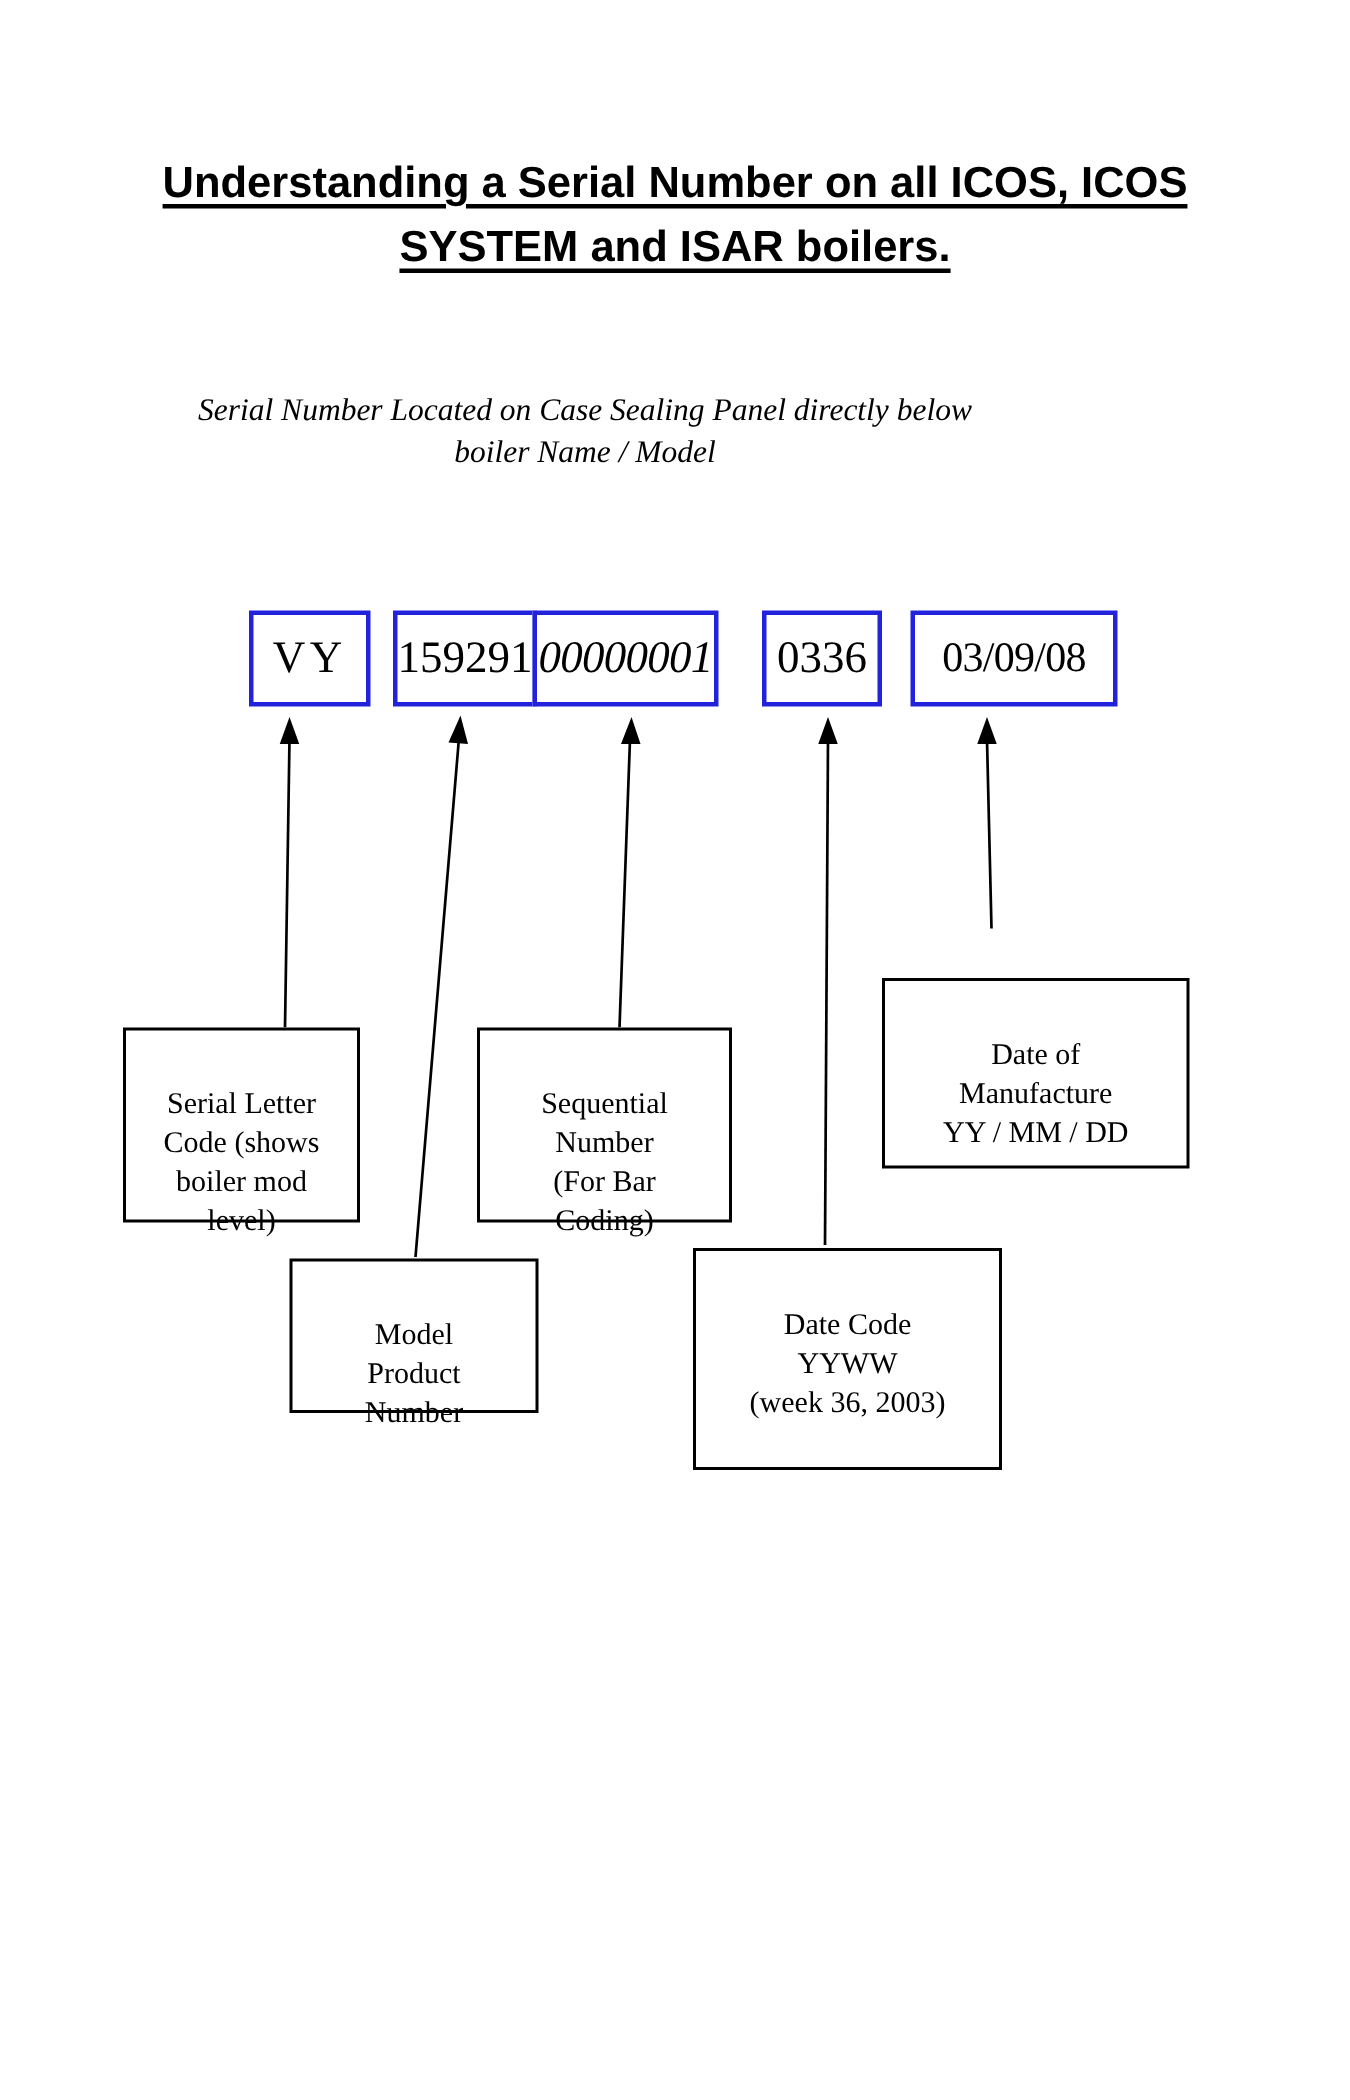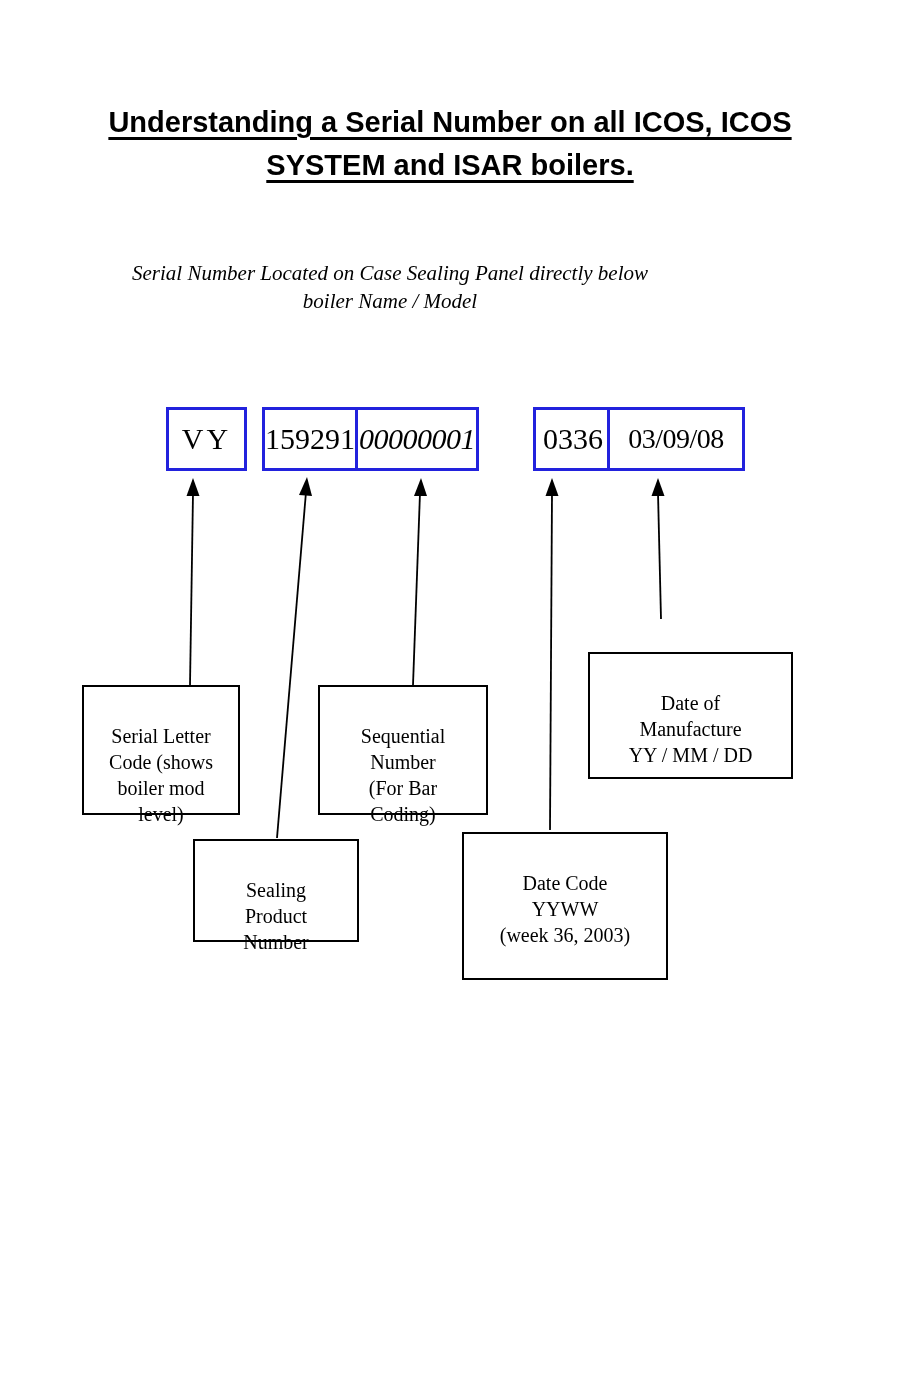--- a/index.html
+++ b/index.html
@@ -64,21 +64,21 @@
     align-items: center;
     justify-content: center;
     font-family: "Liberation Serif", serif;
     font-size: 30px;
     color: var(--text);
     white-space: nowrap;
   }
   .seg1 { left: 166px; width: 81px;  letter-spacing: 3px; }
   .seg2 { left: 262px; width: 96px; }
   .seg3 { left: 355px; width: 124px; letter-spacing: -0.5px; font-style: italic; }
-  .seg4 { left: 533px; width: 80px; }
+  .seg4 { left: 508px; width: 80px; }
   .seg5 { left: 607px; width: 138px; font-size: 28px; letter-spacing: -0.5px; }
   
   .callout {
     position: absolute;
     border: 2px solid var(--label-box-border);
     background: var(--background);
     font-family: "Liberation Serif", serif;
     font-size: 20px;
     line-height: 26px;
     text-align: center;
@@ -161,21 +161,21 @@
 boiler mod
 level)</span>
   </div>
   <div class="callout callout-sequential">
     <span>Sequential
 Number
 (For Bar
 Coding)</span>
   </div>
   <div class="callout callout-boiler-product">
-    <span>Sealing
+    <span>Model
 Product
 Number</span>
   </div>
   <div class="callout callout-date-code">
     <span>Date Code
 YYWW
 (week 36, 2003)</span>
   </div>
   <div class="callout callout-date-of-manufacture">
     <span>Date of

